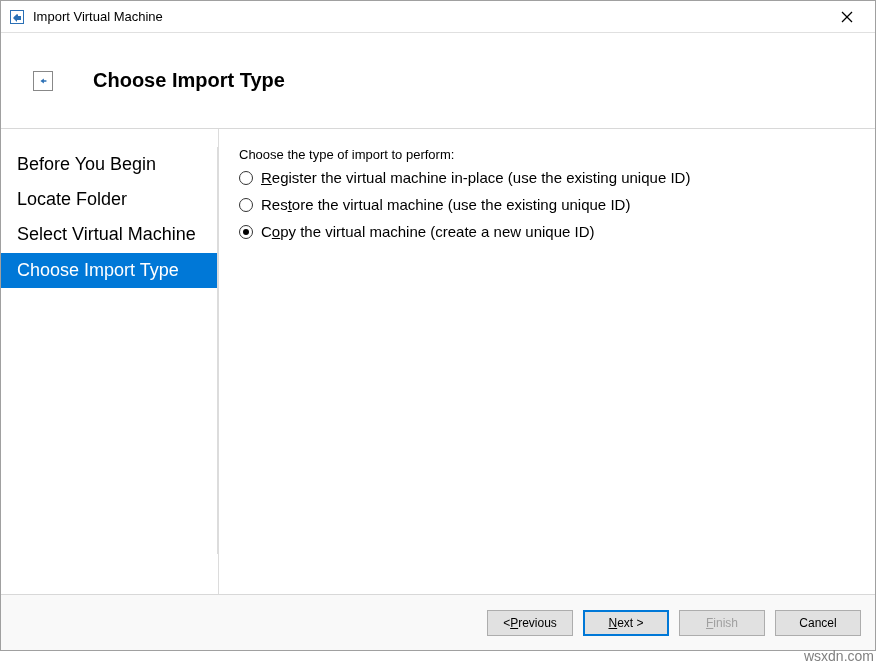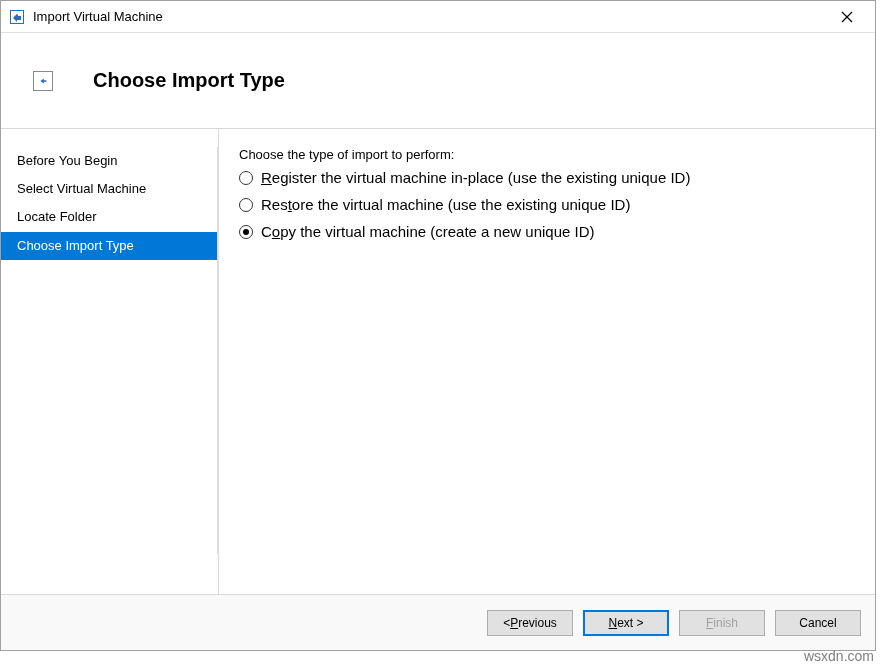--- a/index.html
+++ b/index.html
@@ -93,21 +93,21 @@
       position:absolute;
       top:18px;
       bottom:40px;
       right:0;
       width:1px;
       background:#dcdcdc;
     }
     .sidebar-item {
       padding: 5px 16px;
       cursor: pointer;
-      font-size: 13px;
+      font-size: 18px;
       line-height: 1.4;
       color: #000;
     }
     .sidebar-item.active {
       background: #0078d7;
       color: #fff;
     }
     .main-panel {
       flex: 1;
       padding: 18px 20px;
@@ -221,24 +221,24 @@
     </span>
     <h1 class="header-title">Choose Import Type</h1>
   </div>
 
   <div class="content-area">
     <div class="sidebar">
       <div class="sidebar-item">
         <span>Before You Begin</span>
       </div>
       <div class="sidebar-item">
+        <span>Locate Folder</span>
+      </div>
+      <div class="sidebar-item">
         <span>Select Virtual Machine</span>
-      </div>
-      <div class="sidebar-item">
-        <span>Locate Folder</span>
       </div>
       <div class="sidebar-item active">
         <span>Choose Import Type</span>
       </div>
     </div>
 
     <div class="main-panel">
       <div class="instruction">Choose the type of import to perform:</div>
 
       <div class="radio-group">

